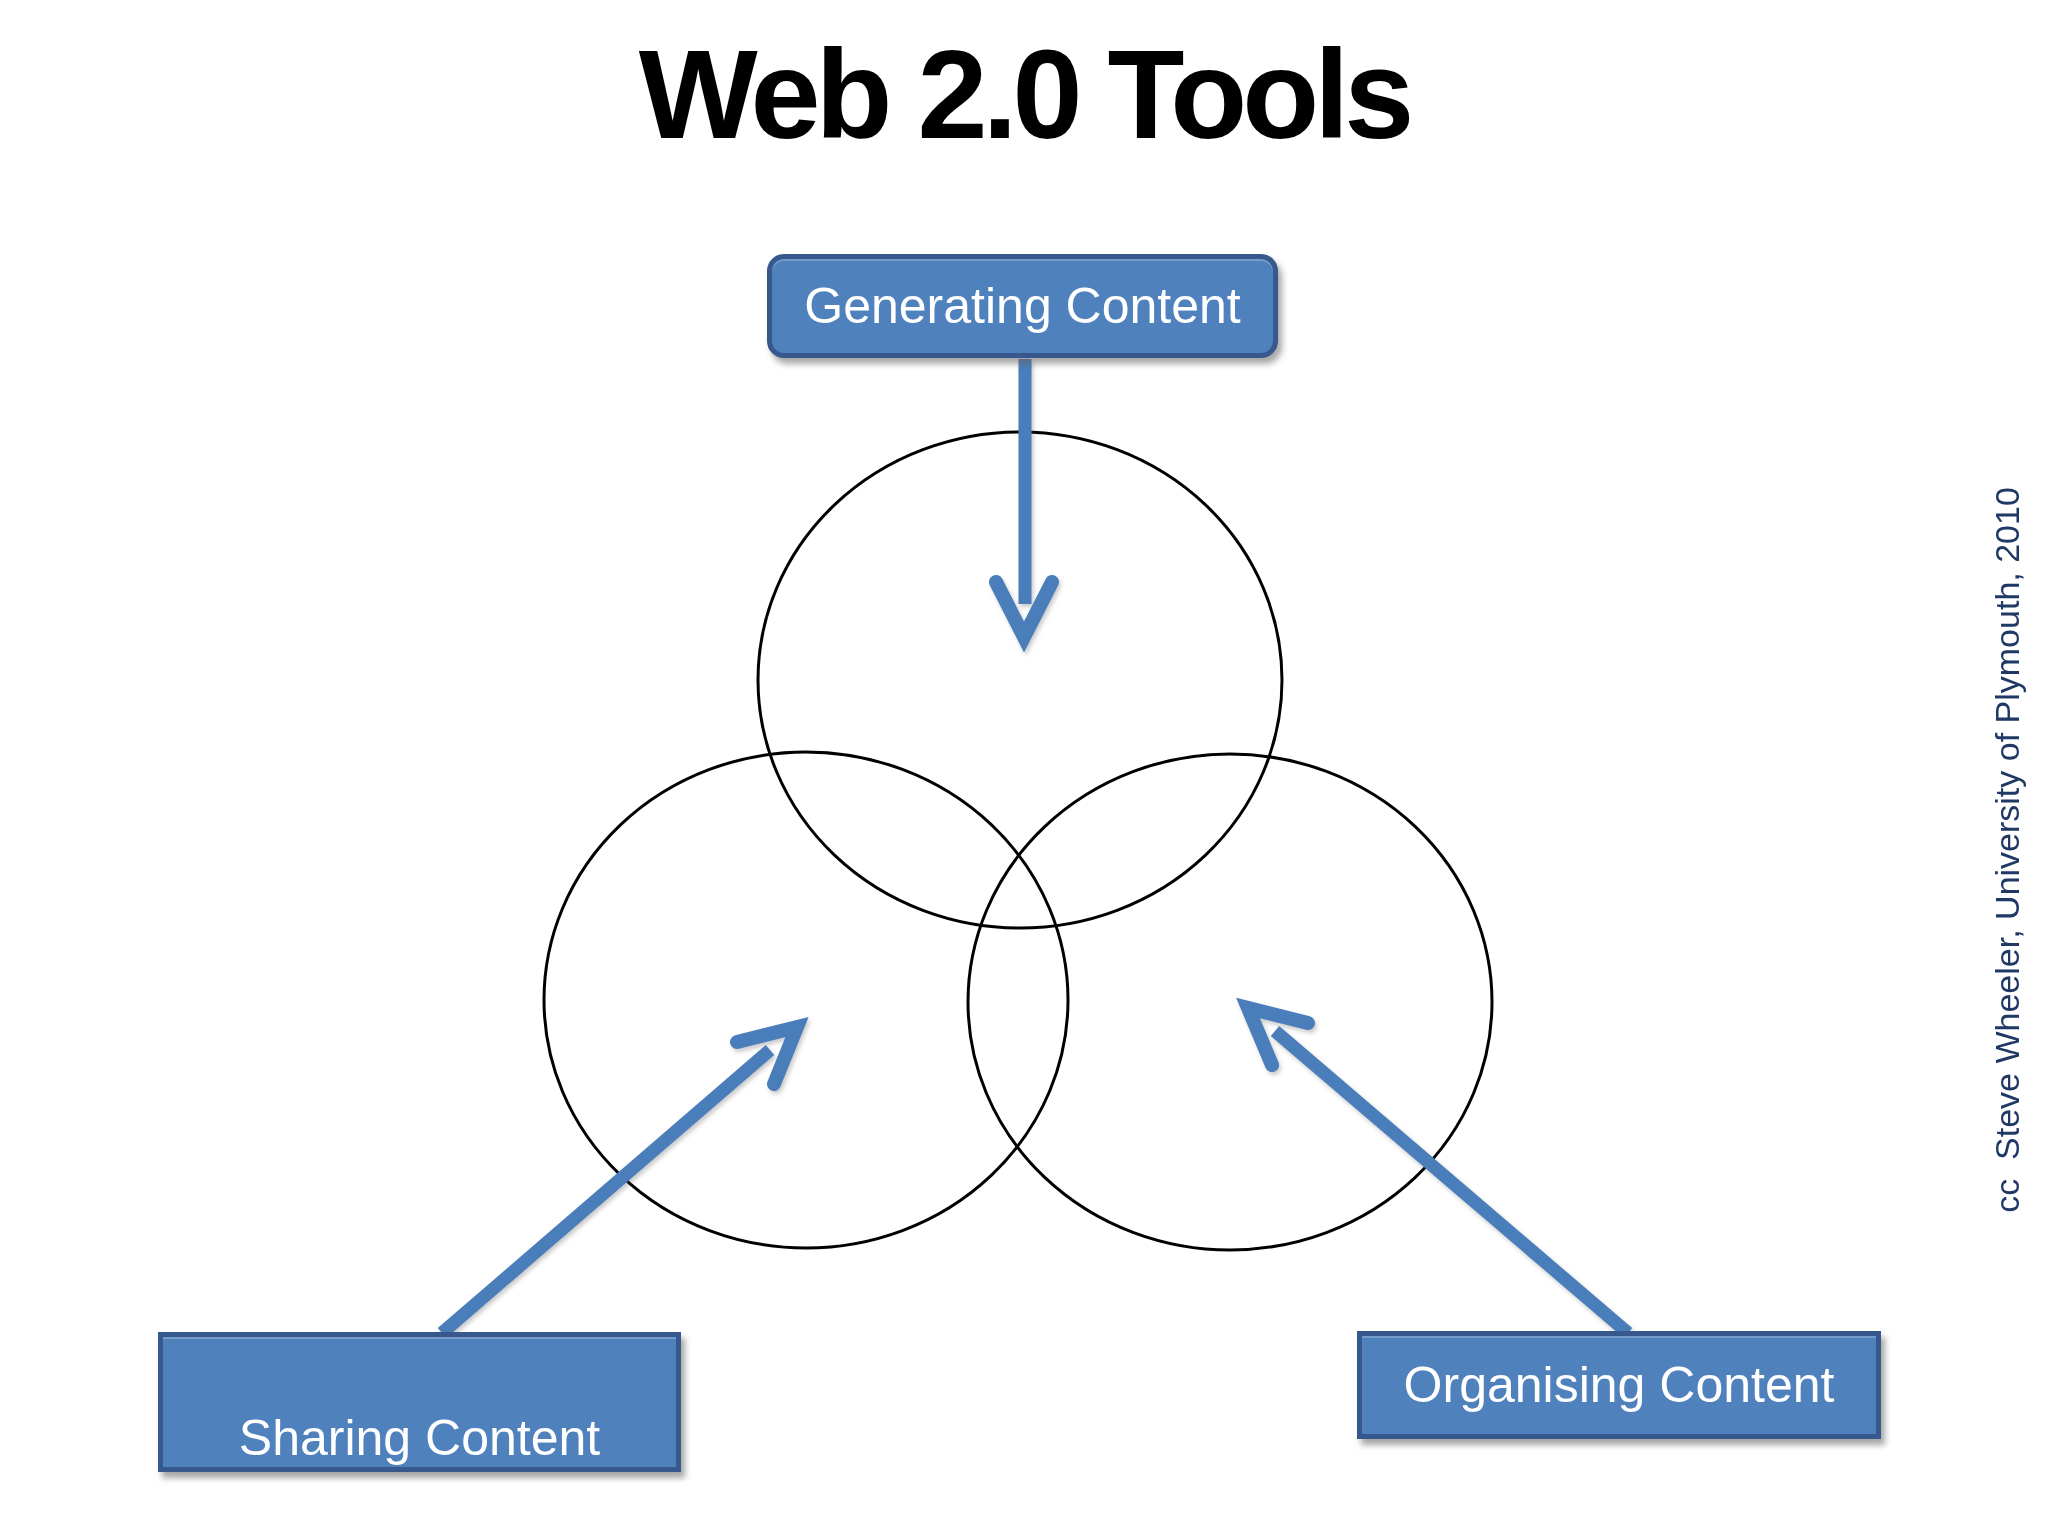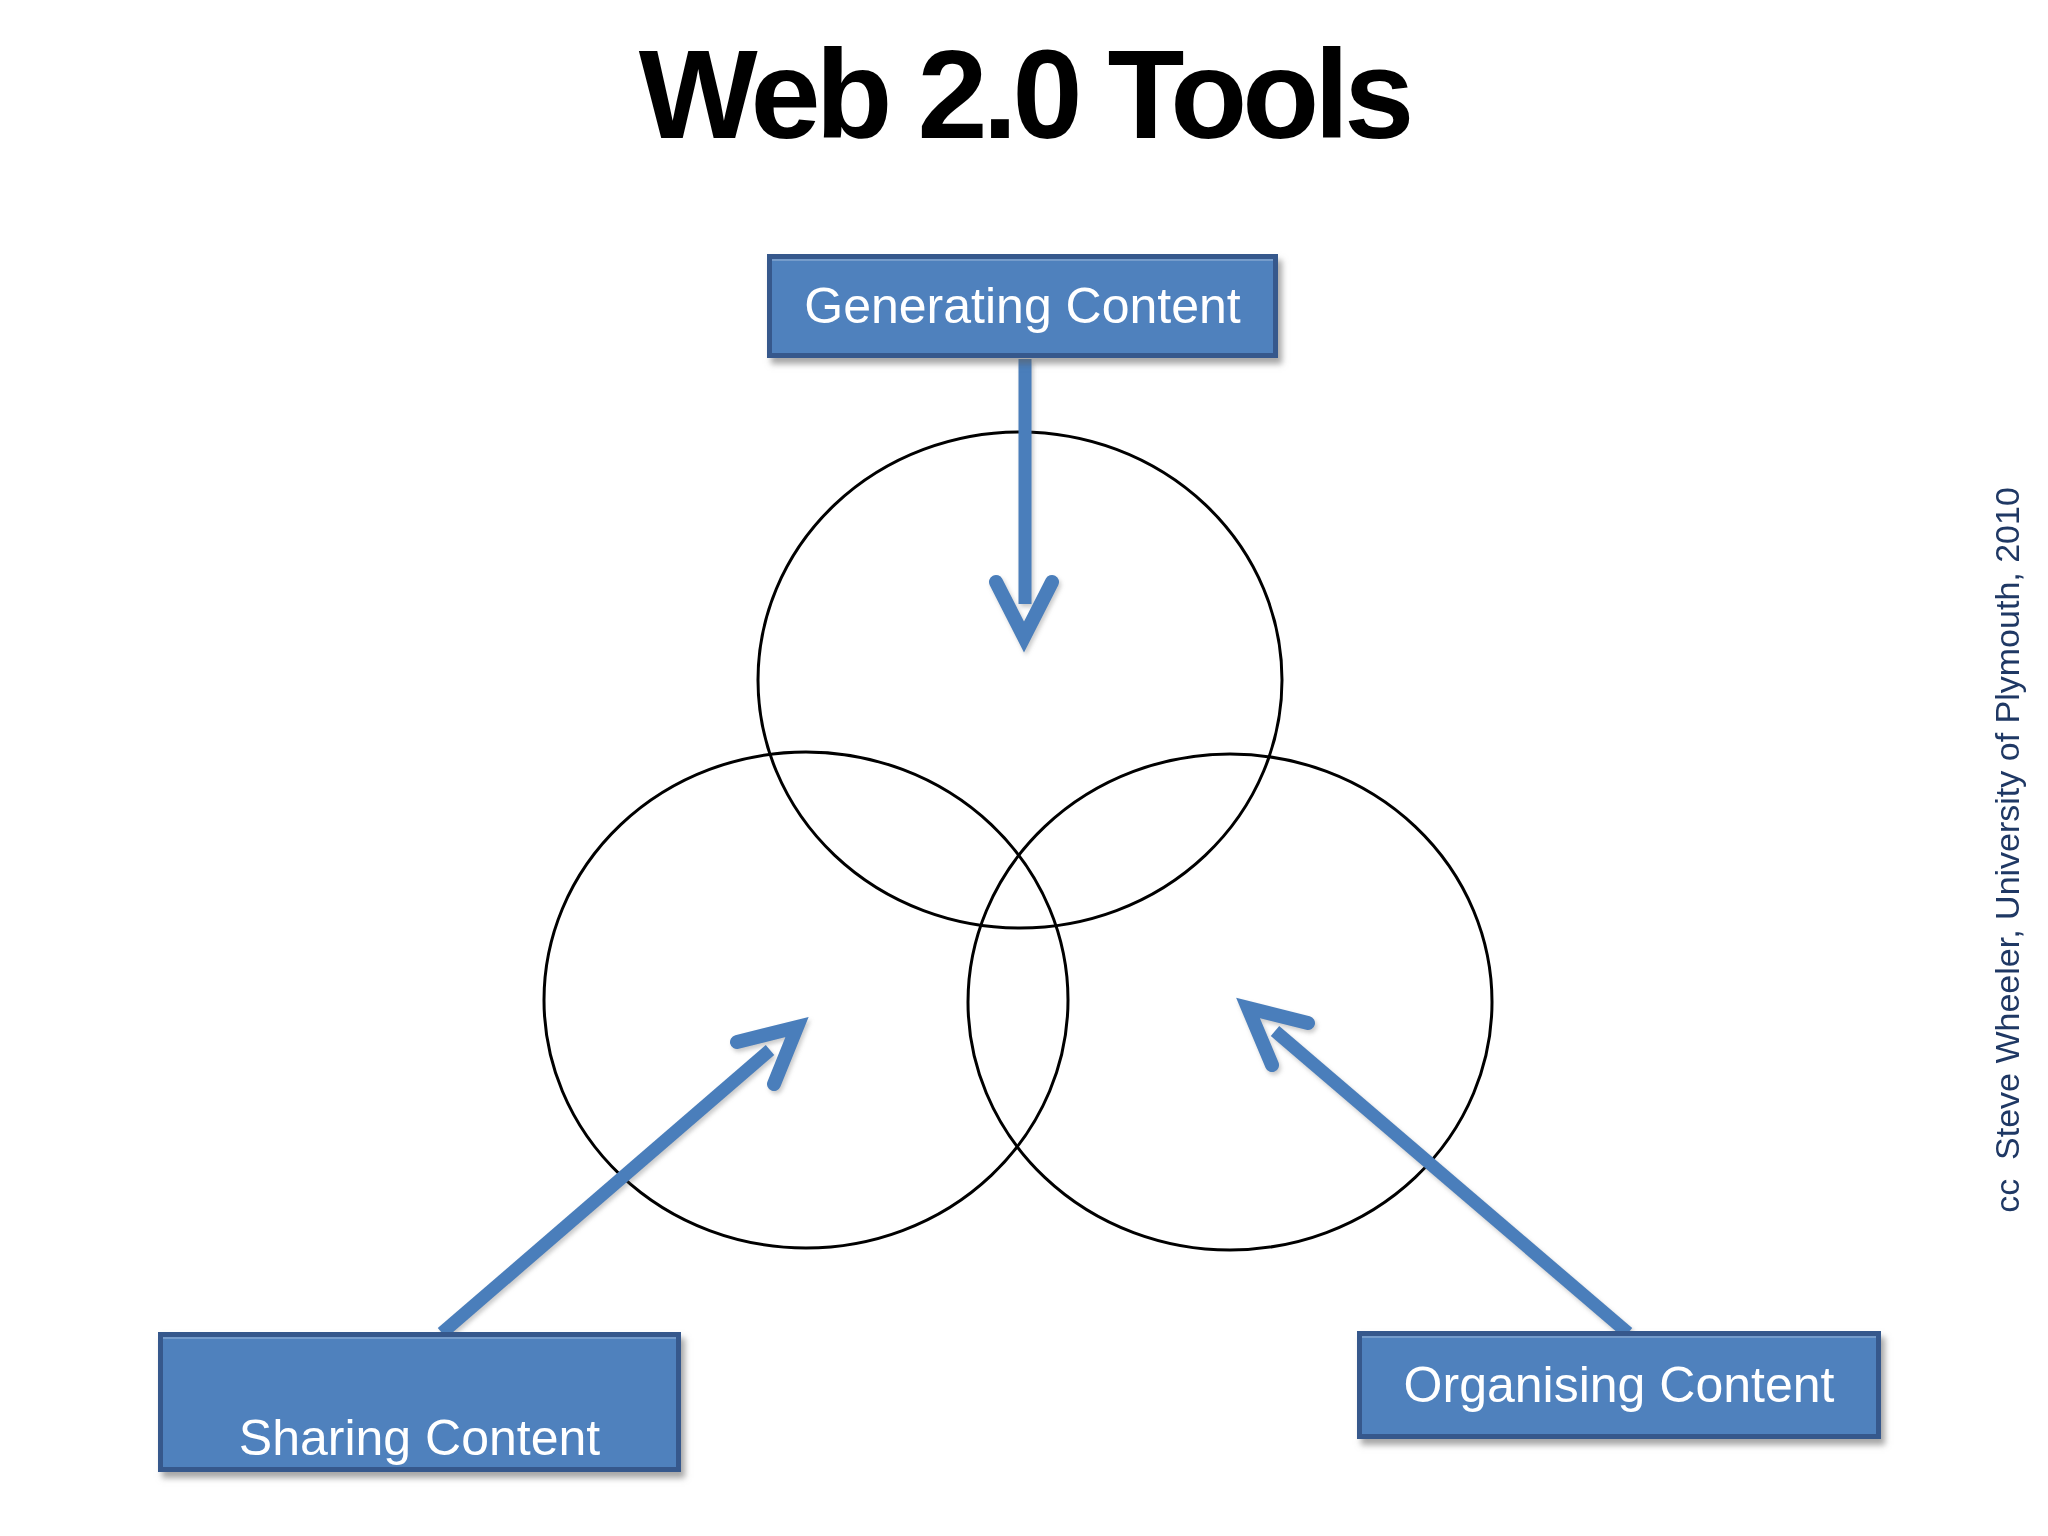--- a/index.html
+++ b/index.html
@@ -56,21 +56,21 @@
     display:flex;
     align-items:center;
     justify-content:center;
     background:var(--box-fill);
     border:5px solid var(--box-border);
     box-shadow:4px 6px 6px rgba(95,95,95,0.55), inset 0 2px 0 rgba(255,255,255,0.22);
     color:var(--box-text);
     font-size:50px;
     white-space:nowrap;
   }
-  .label-box.generating{ left:767px; top:254px;  width:511px; height:104px; }
+  .label-box.generating{ left:767px; top:254px;  width:511px; height:104px;border-radius:17px; }
   .label-box.sharing   { left:158px; top:1332px; width:523px; height:140px;align-items:flex-end; }
   .label-box.organising{ left:1357px;top:1331px; width:524px; height:108px; }
   .attribution-anchor{
     position:absolute;
     left:2007px; top:850px;
     width:0; height:0;
   }
   .attribution{
     position:absolute;
     transform:translate(-50%,-50%) rotate(-90deg);

